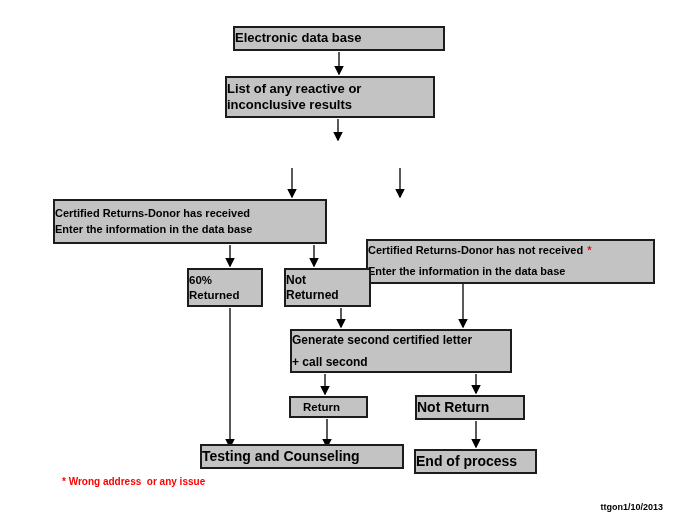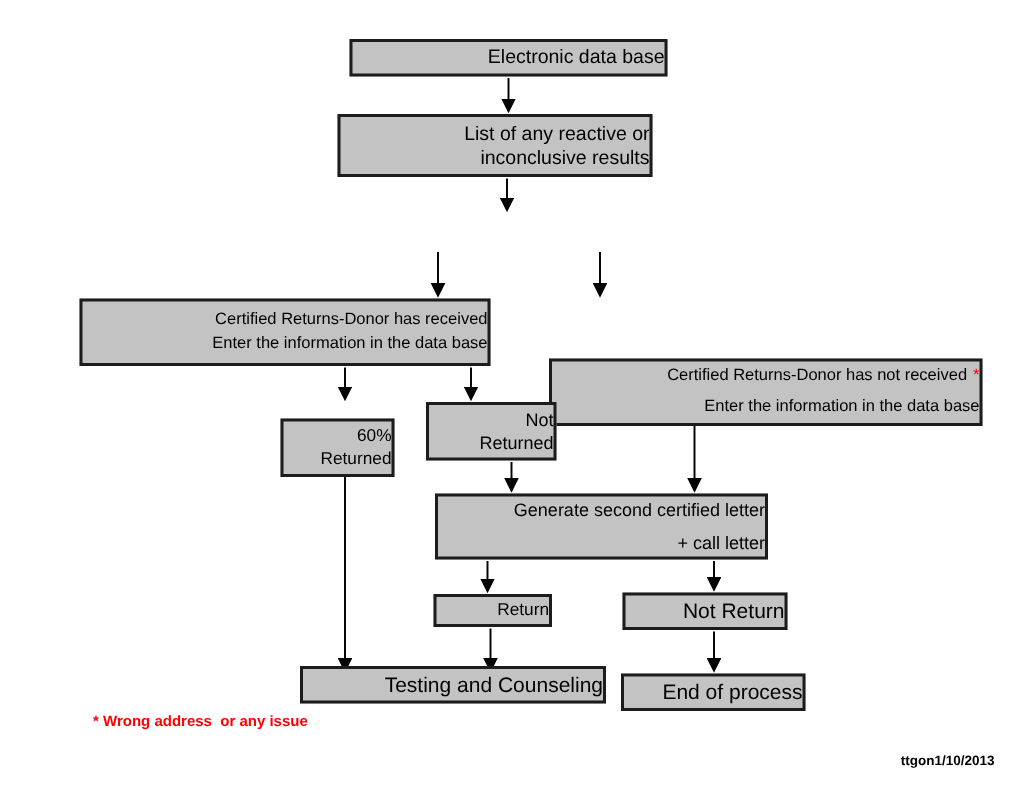--- a/index.html
+++ b/index.html
@@ -24,35 +24,35 @@
     position: absolute;
     left: 0; top: 0;
     width: 688px; height: 529px;
     pointer-events: none;
   }
   .box {
     position: absolute;
     background: var(--box-fill);
     border: 2px solid var(--box-border);
     color: var(--text);
-    font-weight: normal;
+    font-weight: bold;
     text-align: center;
     display: flex;
     flex-direction: column;
-    align-items: flex-end;
+    align-items: flex-start;
     justify-content: center;
     line-height: 1.25;
   }
   .box .line { display: block; }
   .b1  { left: 233px; top: 26px;  width: 212px; height: 25px; font-size: 13px; }
   .b2  { left: 225px; top: 76px;  width: 210px; height: 42px; font-size: 13px; }
   .b3  { left: 218px; top: 142px; width: 246px; height: 25px; font-size: 13px; }
   .b4  { left: 53px;  top: 199px; width: 274px; height: 45px; font-size: 11px; row-gap: 2px; }
   .b5  { left: 366px; top: 199px; width: 289px; height: 45px; font-size: 11px; row-gap: 7px; margin-top: 40px; }
-  .b6  { left: 187px; top: 279px; width: 76px;  height: 39px; font-size: 11.5px; }
+  .b6  { left: 187px; top: 268px; width: 76px;  height: 39px; font-size: 11.5px; }
   .b7  { left: 284px; top: 268px; width: 87px;  height: 39px; font-size: 12px; }
   .b8  { left: 290px; top: 329px; width: 222px; height: 44px; font-size: 12px; row-gap: 7px; }
   .b9  { left: 289px; top: 396px; width: 79px;  height: 22px; font-size: 11.5px; padding-left: 12px; }
   .b10 { left: 415px; top: 395px; width: 110px; height: 25px; font-size: 14px; }
   .b11 { left: 200px; top: 444px; width: 204px; height: 25px; font-size: 14px; }
   .b12 { left: 414px; top: 449px; width: 123px; height: 25px; font-size: 14px; }
   .red { color: var(--accent-red); }
   .asterisk { margin-left: 4px; }
   .footnote {
     position: absolute;
@@ -123,21 +123,21 @@
     <span class="line">Returned</span>
   </div>
 
   <div class="box b7">
     <span class="line">Not</span>
     <span class="line">Returned</span>
   </div>
 
   <div class="box b8">
     <span class="line">Generate second certified letter</span>
-    <span class="line">+ call letter</span>
+    <span class="line">+ call second</span>
   </div>
 
   <div class="box b9">
     <span class="line">Return</span>
   </div>
 
   <div class="box b10">
     <span class="line">Not Return</span>
   </div>
 

